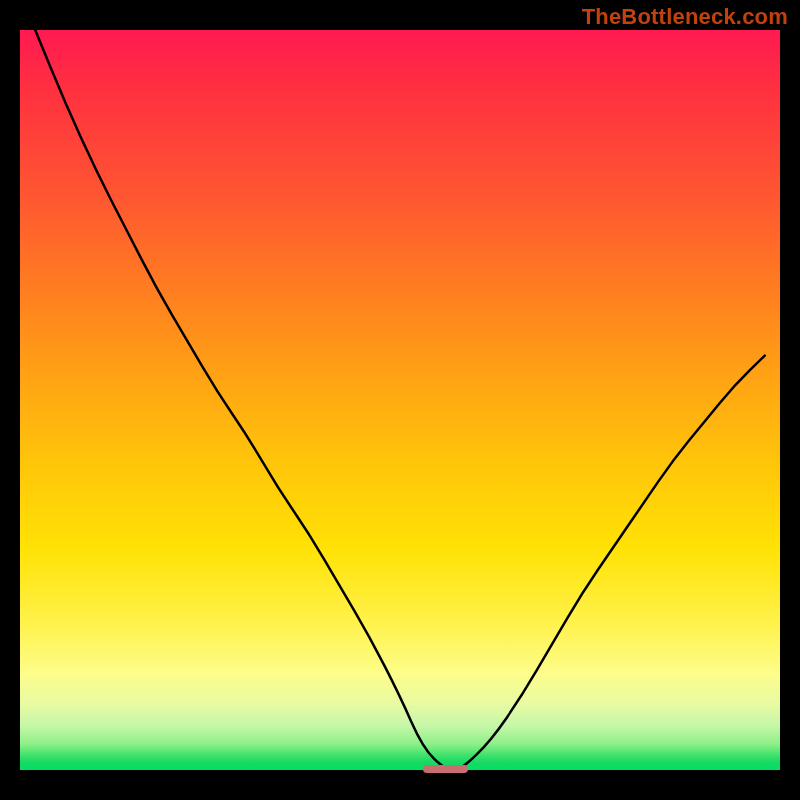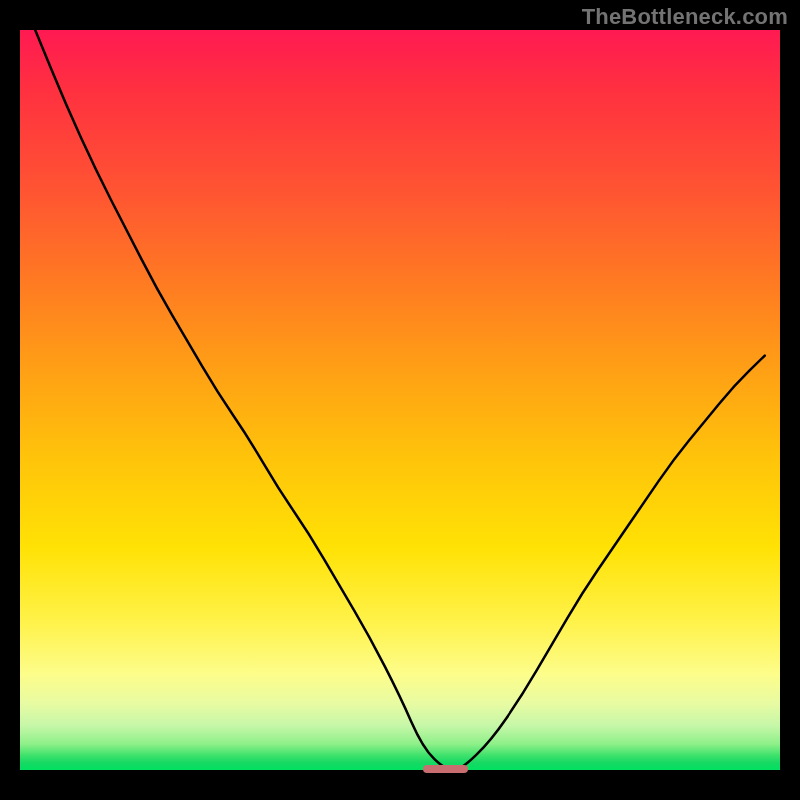--- a/index.html
+++ b/index.html
@@ -16,21 +16,21 @@
     left: 0;
     top: 0;
     width: 800px;
     height: 800px;
     background: #000;
   }
   .watermark {
     position: absolute;
     top: 4px;
     right: 12px;
-    color: #737373;
+    color: #c2410c;
     font-size: 22px;
     font-weight: 600;
     letter-spacing: 0.2px;
     user-select: none;
   }
   .plot {
     position: absolute;
     left: 20px;
     top: 30px;
     width: 760px;

